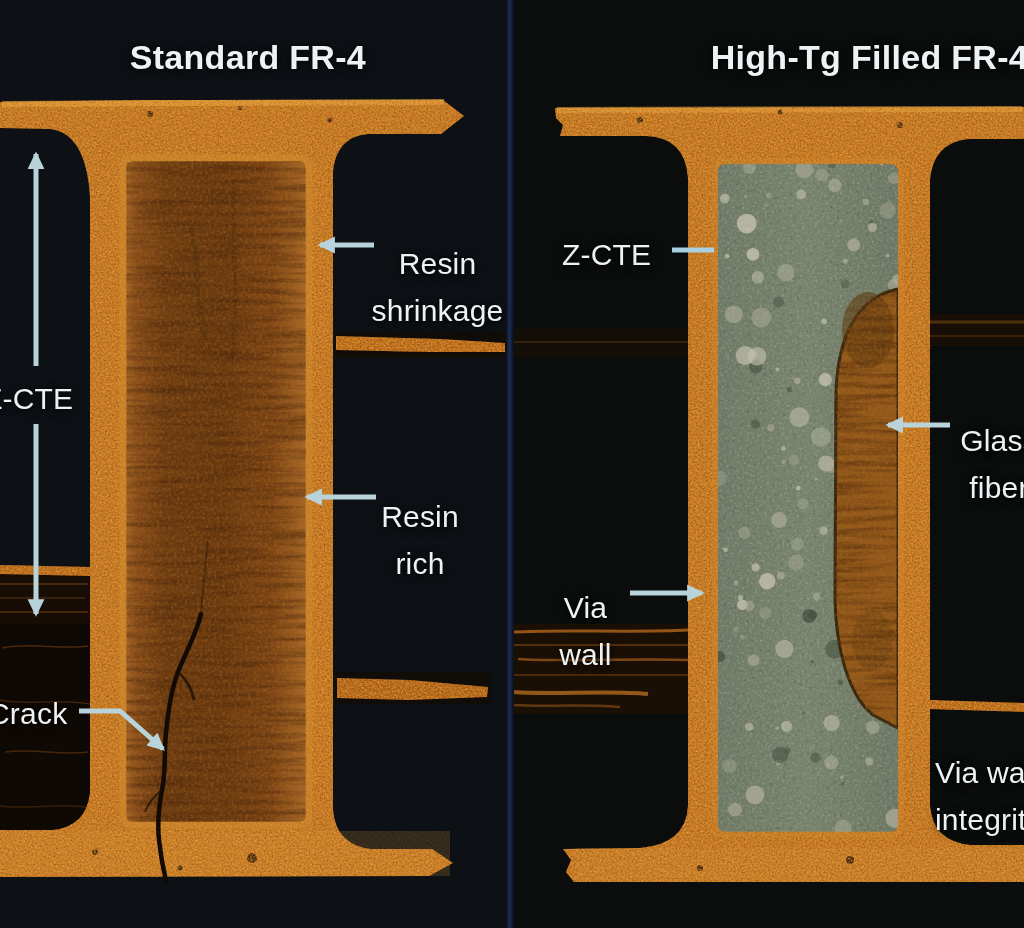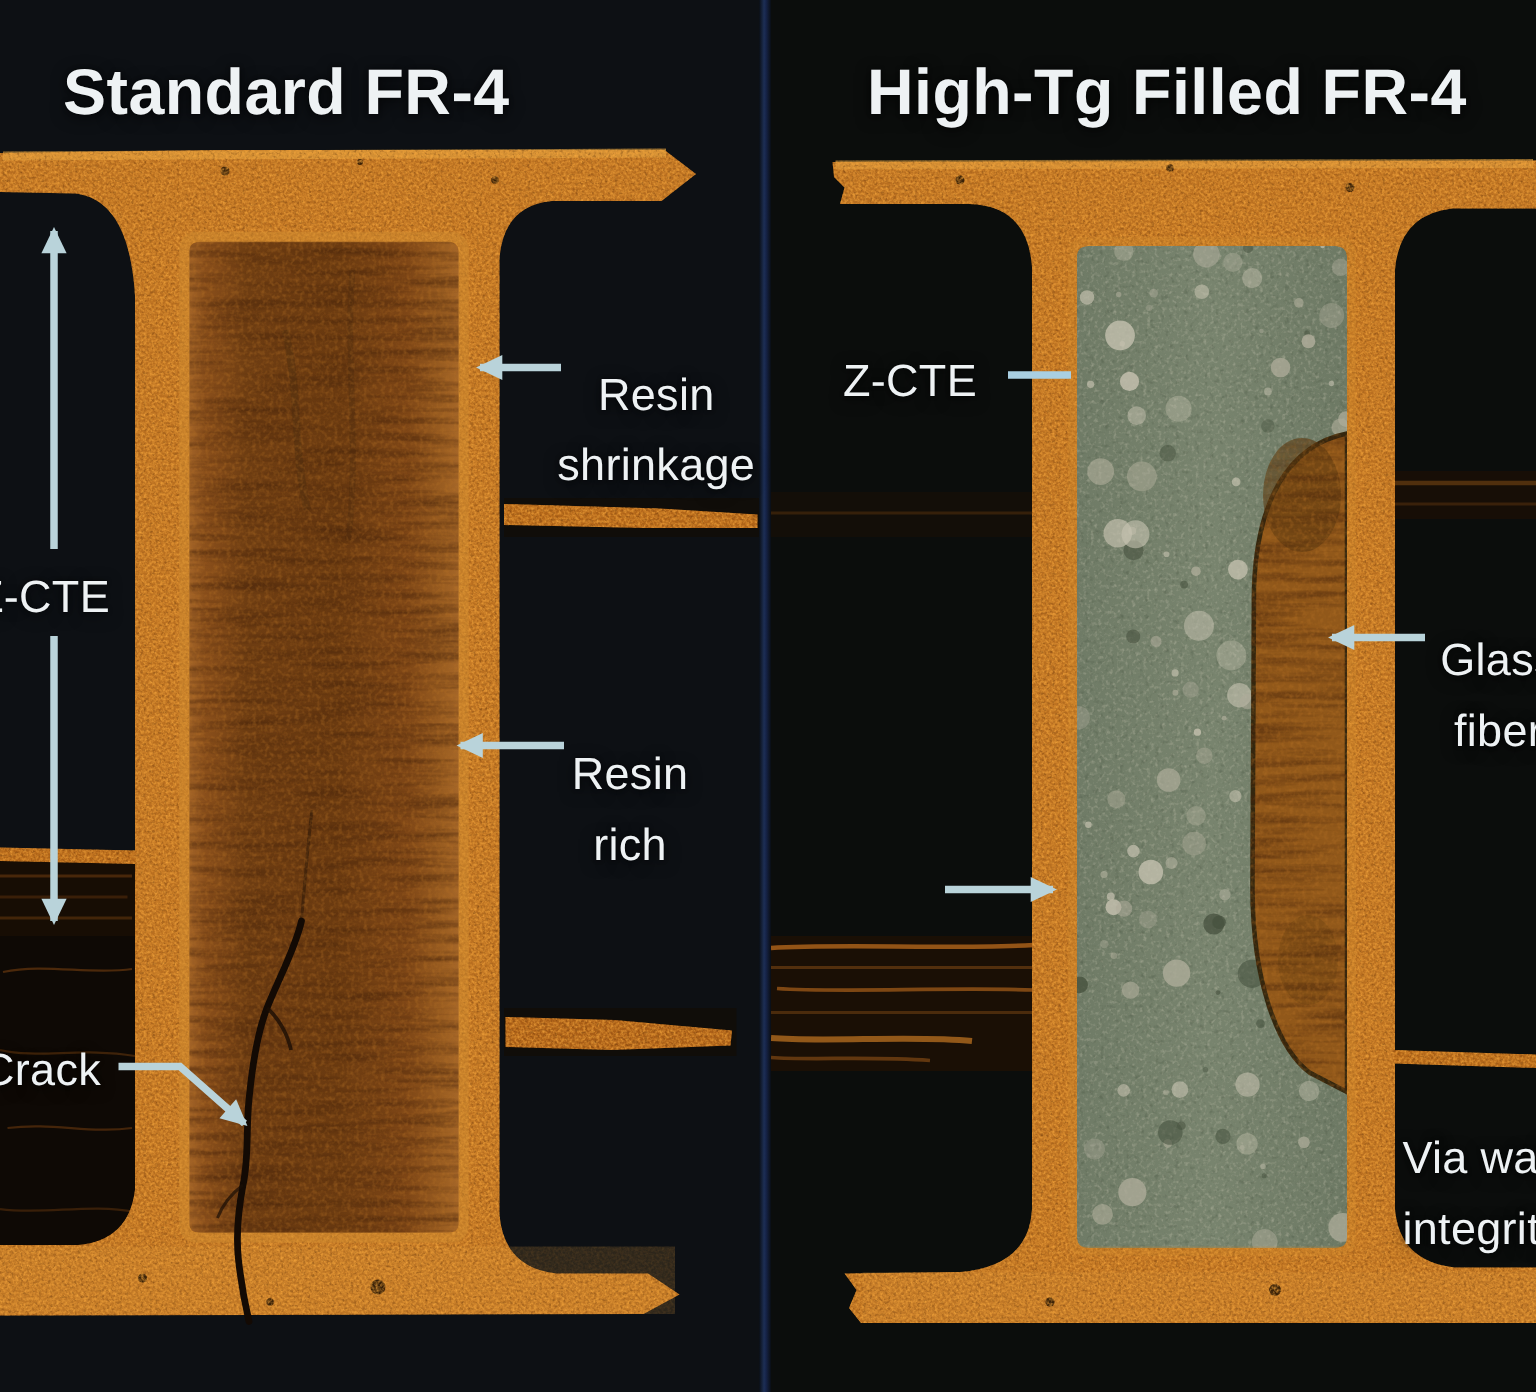--- a/index.html
+++ b/index.html
@@ -4,21 +4,21 @@
 <style>
   html,body{margin:0;padding:0;width:1024px;height:928px;overflow:hidden;background:#0c0f12;}
   .stage{position:relative;width:1024px;height:928px;overflow:hidden;font-family:"Liberation Sans",sans-serif;}
   svg.micro{position:absolute;left:0;top:0;display:block;}
   .divider{position:absolute;left:506px;top:0;width:8px;height:928px;
            background:linear-gradient(90deg,#0a0e14 0%,#1d2f55 42%,#16244a 58%,#0a0e14 100%);}
   .lbl{position:absolute;color:#eef2f4;font-size:30px;line-height:1.55;font-weight:400;
        white-space:pre-line;letter-spacing:.2px;
        text-shadow:0 2px 10px rgba(0,0,0,.65),0 0 3px rgba(0,0,0,.5);}
   .center{text-align:center;margin-top:36px;}
-  .title{font-size:43px;font-weight:700;line-height:1.05;letter-spacing:.3px;white-space:nowrap;text-align:left;}
+  .title{font-size:34px;font-weight:700;line-height:1.05;letter-spacing:.3px;white-space:nowrap;text-align:right;}
 </style>
 </head>
 <body>
 
 <div class="stage">
 
 <svg class="micro" width="1024" height="928" viewBox="0 0 1024 928">
   <defs>
     <linearGradient id="gResin" x1="0" y1="0" x2="1" y2="0">
       <stop offset="0" stop-color="#a8682a"></stop>
@@ -336,16 +336,18 @@
 <div class="lbl" style="left:-16px;top:376px;">Z-CTE</div>
 <div class="lbl center" style="left:355px;top:205px;width:165px;">Resin
 shrinkage</div>
 <div class="lbl center" style="left:355px;top:458px;width:130px;">Resin
 rich</div>
 <div class="lbl" style="left:-12px;top:691px;">Crack</div>
 
 <div class="lbl" style="left:562px;top:232px;">Z-CTE</div>
 <div class="lbl center" style="left:929px;top:382px;width:140px;">Glass
 fiber</div>
+<div class="lbl center" style="left:528px;top:549px;width:115px;">Via
+wall</div>
 <div class="lbl" style="left:935px;top:750px;width:220px;">Via wall
 integrity</div>
 
 </div>
 
 </body></html>

